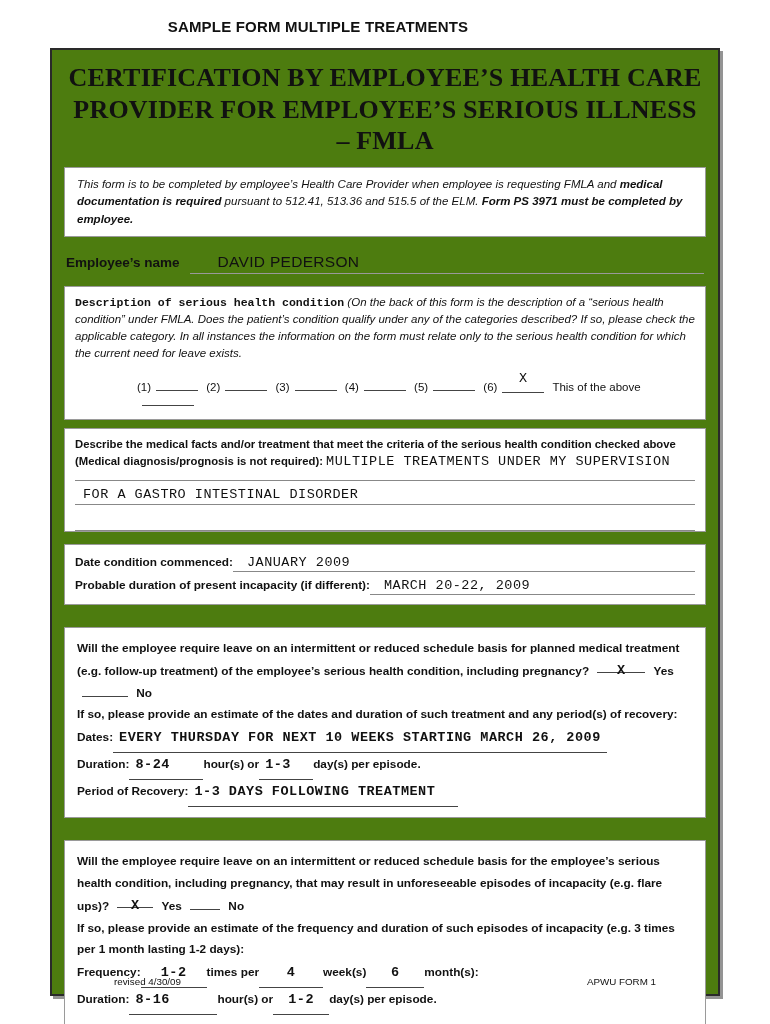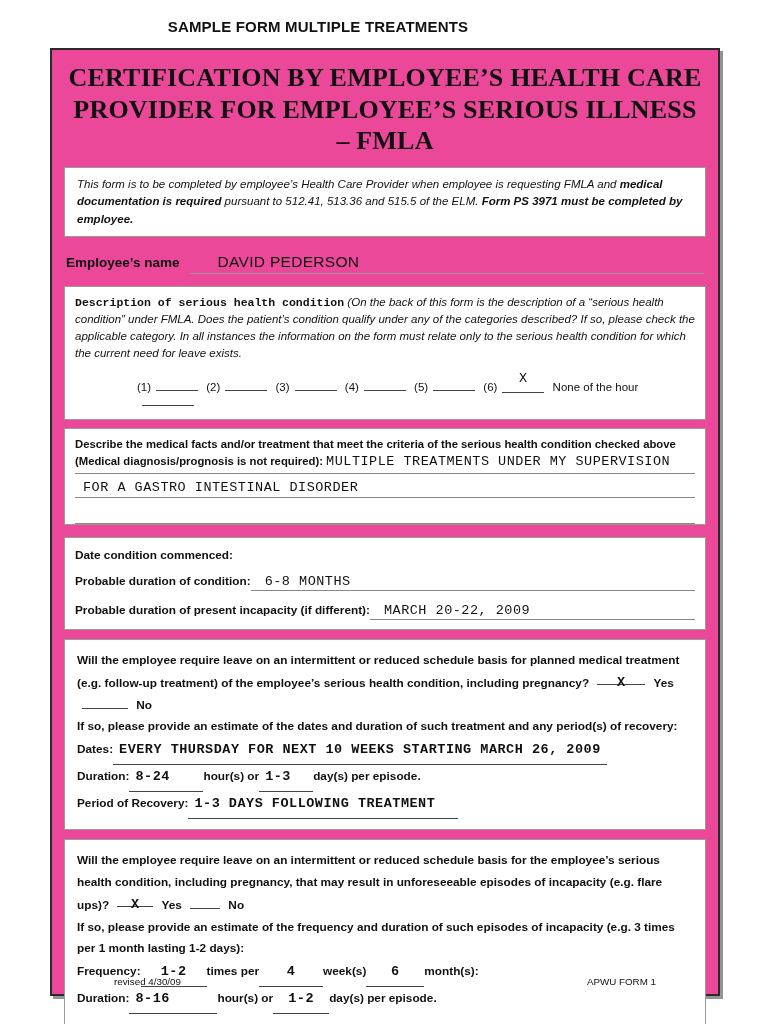--- a/index.html
+++ b/index.html
@@ -6,21 +6,21 @@
   body {
     width: 770px; height: 1024px; background: #fff; position: relative;
     font-family: "Liberation Sans", sans-serif; color: #111; overflow: hidden;
   }
   .top-label {
     position: absolute; top: 18px; left: 0; width: 636px; text-align: center;
     font-weight: bold; font-size: 15px; letter-spacing: 0.2px;
   }
   .frame {
     position: absolute; left: 50px; top: 48px; width: 670px; height: 948px;
-    border: 2px solid #2a2a2a; background: #ec4899; padding: 0 12px;
+    border: 2px solid #2a2a2a; background: #4d7c0f; padding: 0 12px;
     box-shadow: 3px 3px 0 rgba(60,60,60,0.55);
   }
   .form-title {
     margin-top: 12px; text-align: center; font-family: "Liberation Serif", serif;
     font-weight: bold; font-size: 26px; line-height: 1.22; letter-spacing: 0.2px;
   }
   .box {
     border: 1px solid #9a9a9a; background: #fff; padding: 7px 10px;
     font-size: 11.5px;
   }
@@ -43,29 +43,29 @@
   .desc-box .txt { font-size: 11.5px; line-height: 1.48; font-style: italic; }
   .desc-box .txt .lead { font-style: normal; font-weight: bold; font-family: Liberation Mono, monospace; }
   .cat-line { margin: 16px 0 4px 62px; font-size: 11.5px; }
   .blank {
     display: inline-block; min-width: 42px; border-bottom: 1px solid #444;
     height: 13px; margin: 0 5px; text-align: center; vertical-align: baseline;
   }
   .blank .mark { position: relative; top: -9px; }
   .blank.onln .mark { top: -1px; }
   .facts-box { margin-top: 8px; padding-bottom: 0; }
-  .facts-lead { font-size: 11.3px; line-height: 1.45; border-bottom: 1px solid #888; padding-bottom: 1px; }
+  .facts-lead { font-size: 11.3px; line-height: 1.45; border-bottom: 1px solid #888; padding-bottom: 8px; }
   .facts-line { border-bottom: 1px solid #888; padding: 6px 0 2px 8px; }
   .facts-line.empty { height: 26px; }
   .dates-box { margin-top: 12px; padding: 10px 10px 9px; }
-  .lbl-row { display: flex; align-items: baseline; margin-bottom: 12px; }
+  .lbl-row { display: flex; align-items: baseline; margin-bottom: 6px; }
   .lbl-row:last-child { margin-bottom: 0; }
   .lbl-row .lbl { font-weight: bold; font-size: 11.8px; white-space: nowrap; }
   .lbl-row .val { flex: 1; border-bottom: 1px solid #888; padding: 0 0 1px 14px; }
-  .q-box { margin-top: 9px; padding: 10px 12px; }
+  .q-box { margin-top: 22px; padding: 10px 12px; }
   .q-box p { font-weight: bold; font-size: 11.8px; line-height: 1.85; }
   .inline-row { display: flex; align-items: baseline; font-weight: bold; font-size: 11.8px; line-height: 1.85; }
   .inline-row .lbl { white-space: nowrap; }
   .fillu { border-bottom: 1px solid #444; padding: 0 6px 1px; }
   .footer {
     position: absolute; left: 62px; right: 62px; bottom: 7px;
     display: flex; justify-content: space-between; font-size: 9.8px; gap: 45px;
   }
 </style>
 </head>
@@ -91,37 +91,34 @@
 
   <div class="box desc-box">
     <div class="txt"><span class="lead">Description of serious health condition</span><span> (On the back of this form is the description of a “serious health condition” under FMLA. Does the patient’s condition qualify under any of the categories described?  If so, please check the applicable category.  In all instances the information on the form must relate only to the serious health condition for which the current need for leave exists.</span></div>
     <div class="cat-line">
       <span>(1)</span><span class="blank"></span>
       <span>(2)</span><span class="blank"></span>
       <span>(3)</span><span class="blank"></span>
       <span>(4)</span><span class="blank"></span>
       <span>(5)</span><span class="blank"></span>
       <span>(6)</span><span class="blank"><span class="mark mono">X</span></span>
-      <span>None of the hour</span><span class="blank" style="min-width:52px"></span>
+      <span>This of the above</span><span class="blank" style="min-width:52px"></span>
     </div>
   </div>
 
   <div class="box facts-box">
     <div class="facts-lead"><span class="b">Describe the medical facts and/or treatment that meet the criteria of the serious health condition checked above (Medical diagnosis/prognosis is not required): </span><span class="mono">MULTIPLE TREATMENTS UNDER MY SUPERVISION</span></div>
     <div class="facts-line mono">FOR A GASTRO INTESTINAL DISORDER</div>
     <div class="facts-line empty"></div>
   </div>
 
   <div class="box dates-box">
     <div class="lbl-row">
       <span class="lbl">Date condition commenced:</span>
-    </div>
-    <div class="lbl-row">
-      <span class="lbl">Probable duration of condition:</span>
-      <span class="val mono">6-8 MONTHS</span>
+      <span class="val mono">JANUARY 2009</span>
     </div>
     <div class="lbl-row">
       <span class="lbl">Probable duration of present incapacity (if different):</span>
       <span class="val mono">MARCH 20-22, 2009</span>
     </div>
   </div>
 
   <div class="box q-box">
     <p><span>Will the employee require leave on an intermittent or reduced schedule basis for planned medical treatment (e.g.  follow-up treatment) of the employee’s serious health condition, including pregnancy? </span><span class="blank onln" style="min-width:48px"><span class="mark mono">X</span></span><span> Yes </span><span class="blank" style="min-width:46px"></span><span> No</span></p>
     <p>If so, please provide an estimate of the dates and duration of such treatment and any period(s) of recovery:</p>

